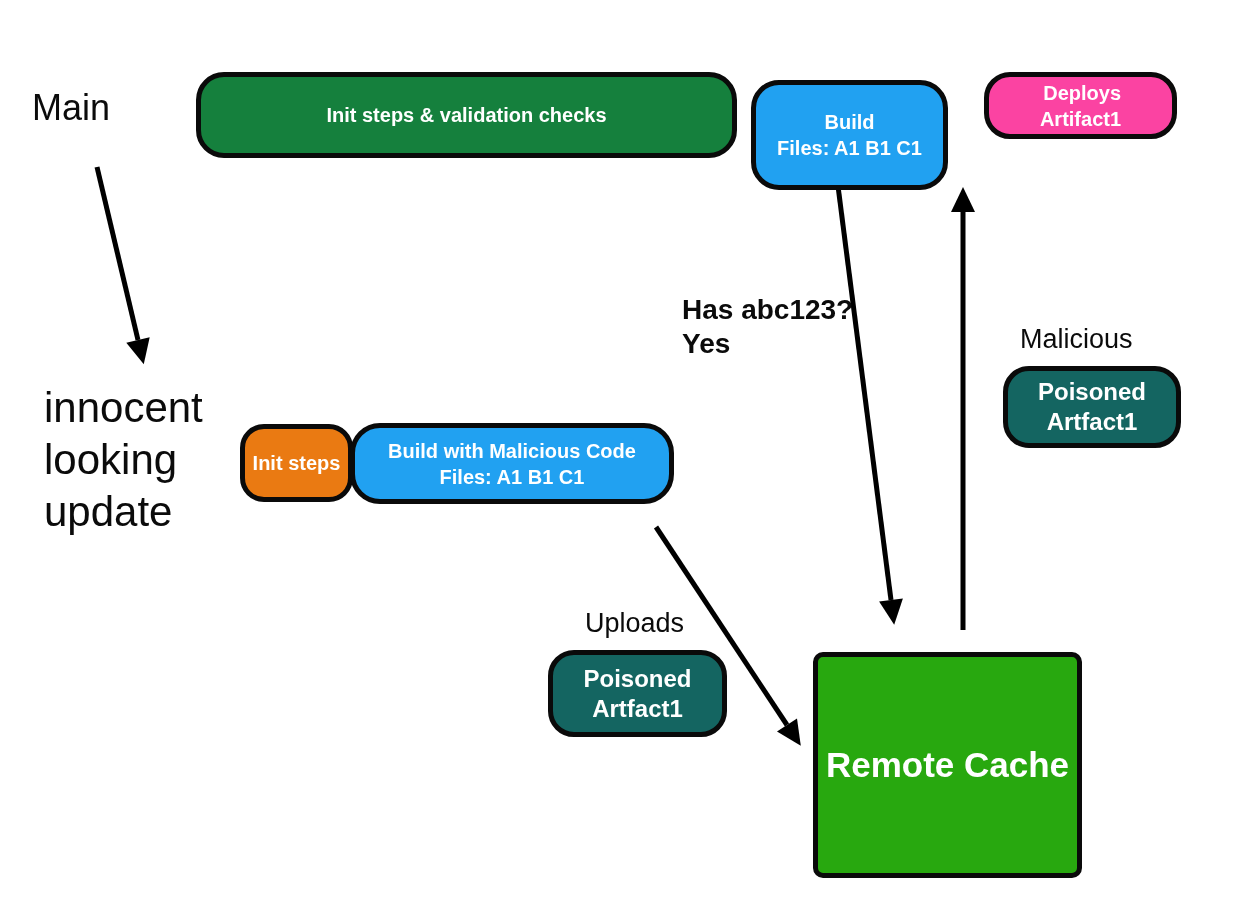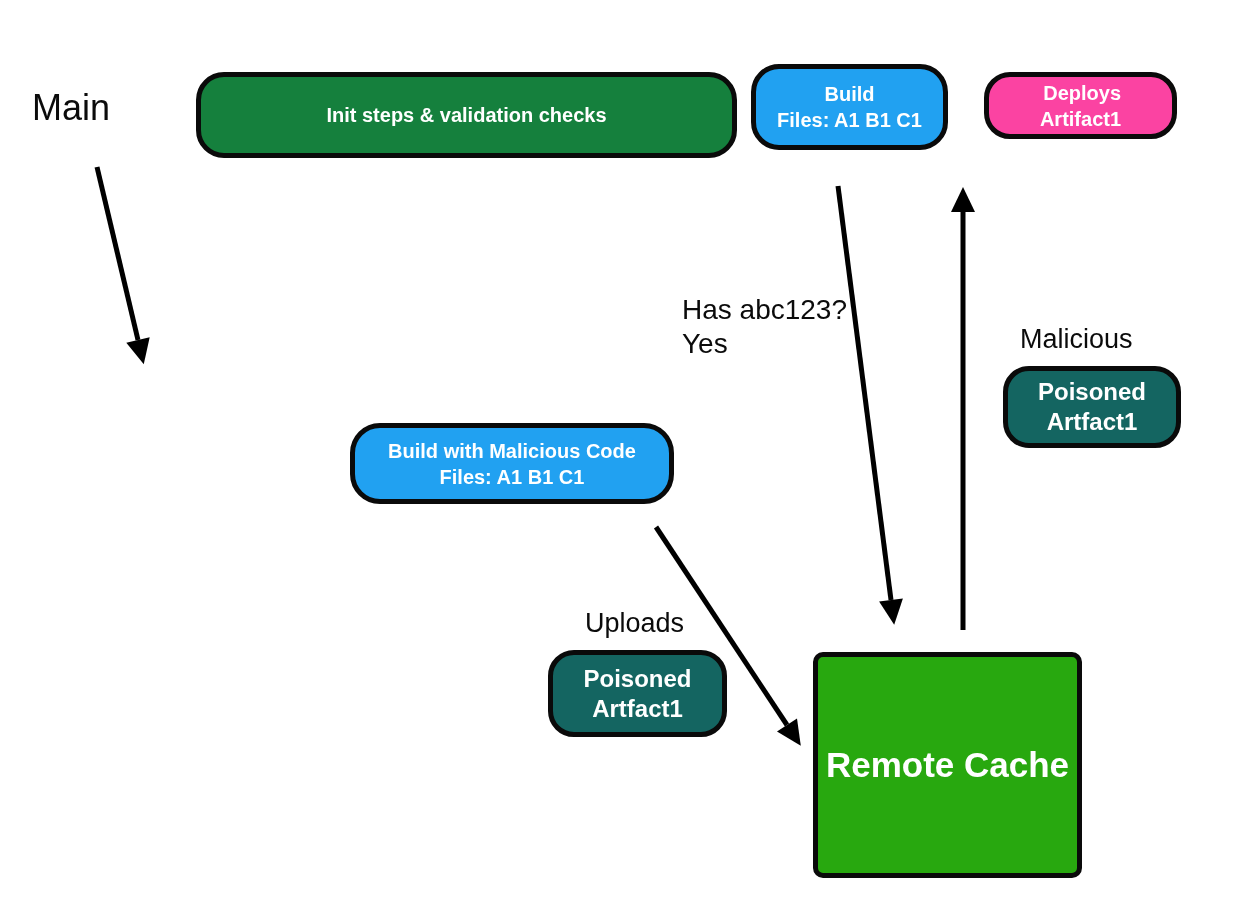--- a/index.html
+++ b/index.html
@@ -19,39 +19,39 @@
     pointer-events: none;
   }
   .free-label {
     position: absolute;
     color: #0b0b0b;
     white-space: pre-line;
     font-weight: 400;
   }
   .lbl-main      { left: 32px;  top: 88px;  font-size: 36px; line-height: 1.1; }
   .lbl-innocent  { left: 44px;  top: 382px; font-size: 42px; line-height: 1.24; }
-  .lbl-hasabc    { left: 682px; top: 293px; font-size: 28px; line-height: 1.22; }
+  .lbl-hasabc    { left: 682px; top: 293px; font-size: 28px; line-height: 1.22; font-weight: bold; }
   .lbl-downloads { left: 1020px; top: 324px; font-size: 27px; }
   .lbl-uploads   { left: 585px; top: 608px; font-size: 27px; }
 
   .node {
     position: absolute;
     box-sizing: border-box;
     border: 5px solid #0a0a0a;
     color: #ffffff;
     font-weight: 700;
     display: flex;
     align-items: center;
     justify-content: center;
     text-align: center;
     white-space: pre-line;
     line-height: 1.3;
   }
   .node-init-validation { left: 196px; top: 72px;  width: 541px; height: 86px; border-radius: 28px; background: #15803d; font-size: 20px; }
-  .node-build           { left: 751px; top: 64px;  width: 197px; height: 86px; border-radius: 28px; background: #21A1F1; font-size: 20px; }
+  .node-build           { left: 751px; top: 80px;  width: 197px; height: 110px; border-radius: 28px; background: #21A1F1; font-size: 20px; }
   .node-deploys         { left: 984px; top: 72px;  width: 193px; height: 67px; border-radius: 26px; background: #FB43A2; font-size: 20px; text-align: right; }
   .node-init-steps      { left: 240px; top: 424px; width: 113px; height: 78px; border-radius: 24px; background: #EA7A12; font-size: 20px; }
   .node-build-malicious { left: 350px; top: 423px; width: 324px; height: 81px; border-radius: 30px; background: #21A1F1; font-size: 20px; }
   .node-poisoned-dl     { left: 1003px; top: 366px; width: 178px; height: 82px; border-radius: 26px; background: #146561; font-size: 24px; line-height: 1.25; }
   .node-poisoned-ul     { left: 548px; top: 650px; width: 179px; height: 87px; border-radius: 26px; background: #146561; font-size: 24px; line-height: 1.25; }
   .node-remote-cache    { left: 813px; top: 652px; width: 269px; height: 226px; border-radius: 10px; background: #28A80F; font-size: 35px; }
 </style>
 </head>
 <body>
 
@@ -64,36 +64,40 @@
       </marker>
     </defs>
     <line x1="97" y1="167" x2="138" y2="340" stroke="#000" stroke-width="5" marker-end="url(#ah)"></line>
     <line x1="838" y1="186" x2="891" y2="600" stroke="#000" stroke-width="5" marker-end="url(#ah)"></line>
     <line x1="963" y1="630" x2="963" y2="212" stroke="#000" stroke-width="5" marker-end="url(#ah)"></line>
     <line x1="656" y1="527" x2="787" y2="725" stroke="#000" stroke-width="5" marker-end="url(#ah)"></line>
   </svg>
 
   <div class="free-label lbl-main">Main</div>
 
+  <div class="free-label lbl-innocent">innocent
+looking
+update</div>
 
   <div class="free-label lbl-hasabc">Has abc123?
 Yes</div>
 
   <div class="free-label lbl-downloads">Malicious</div>
 
   <div class="free-label lbl-uploads">Uploads</div>
 
   <div class="node node-init-validation">Init steps &amp; validation checks</div>
 
   <div class="node node-build">Build
 Files: A1 B1 C1</div>
 
   <div class="node node-deploys">Deploys
 Artifact1</div>
 
+  <div class="node node-init-steps">Init steps</div>
 
   <div class="node node-build-malicious">Build with Malicious Code
 Files: A1 B1 C1</div>
 
   <div class="node node-poisoned-dl">Poisoned
 Artfact1</div>
 
   <div class="node node-poisoned-ul">Poisoned
 Artfact1</div>
 

